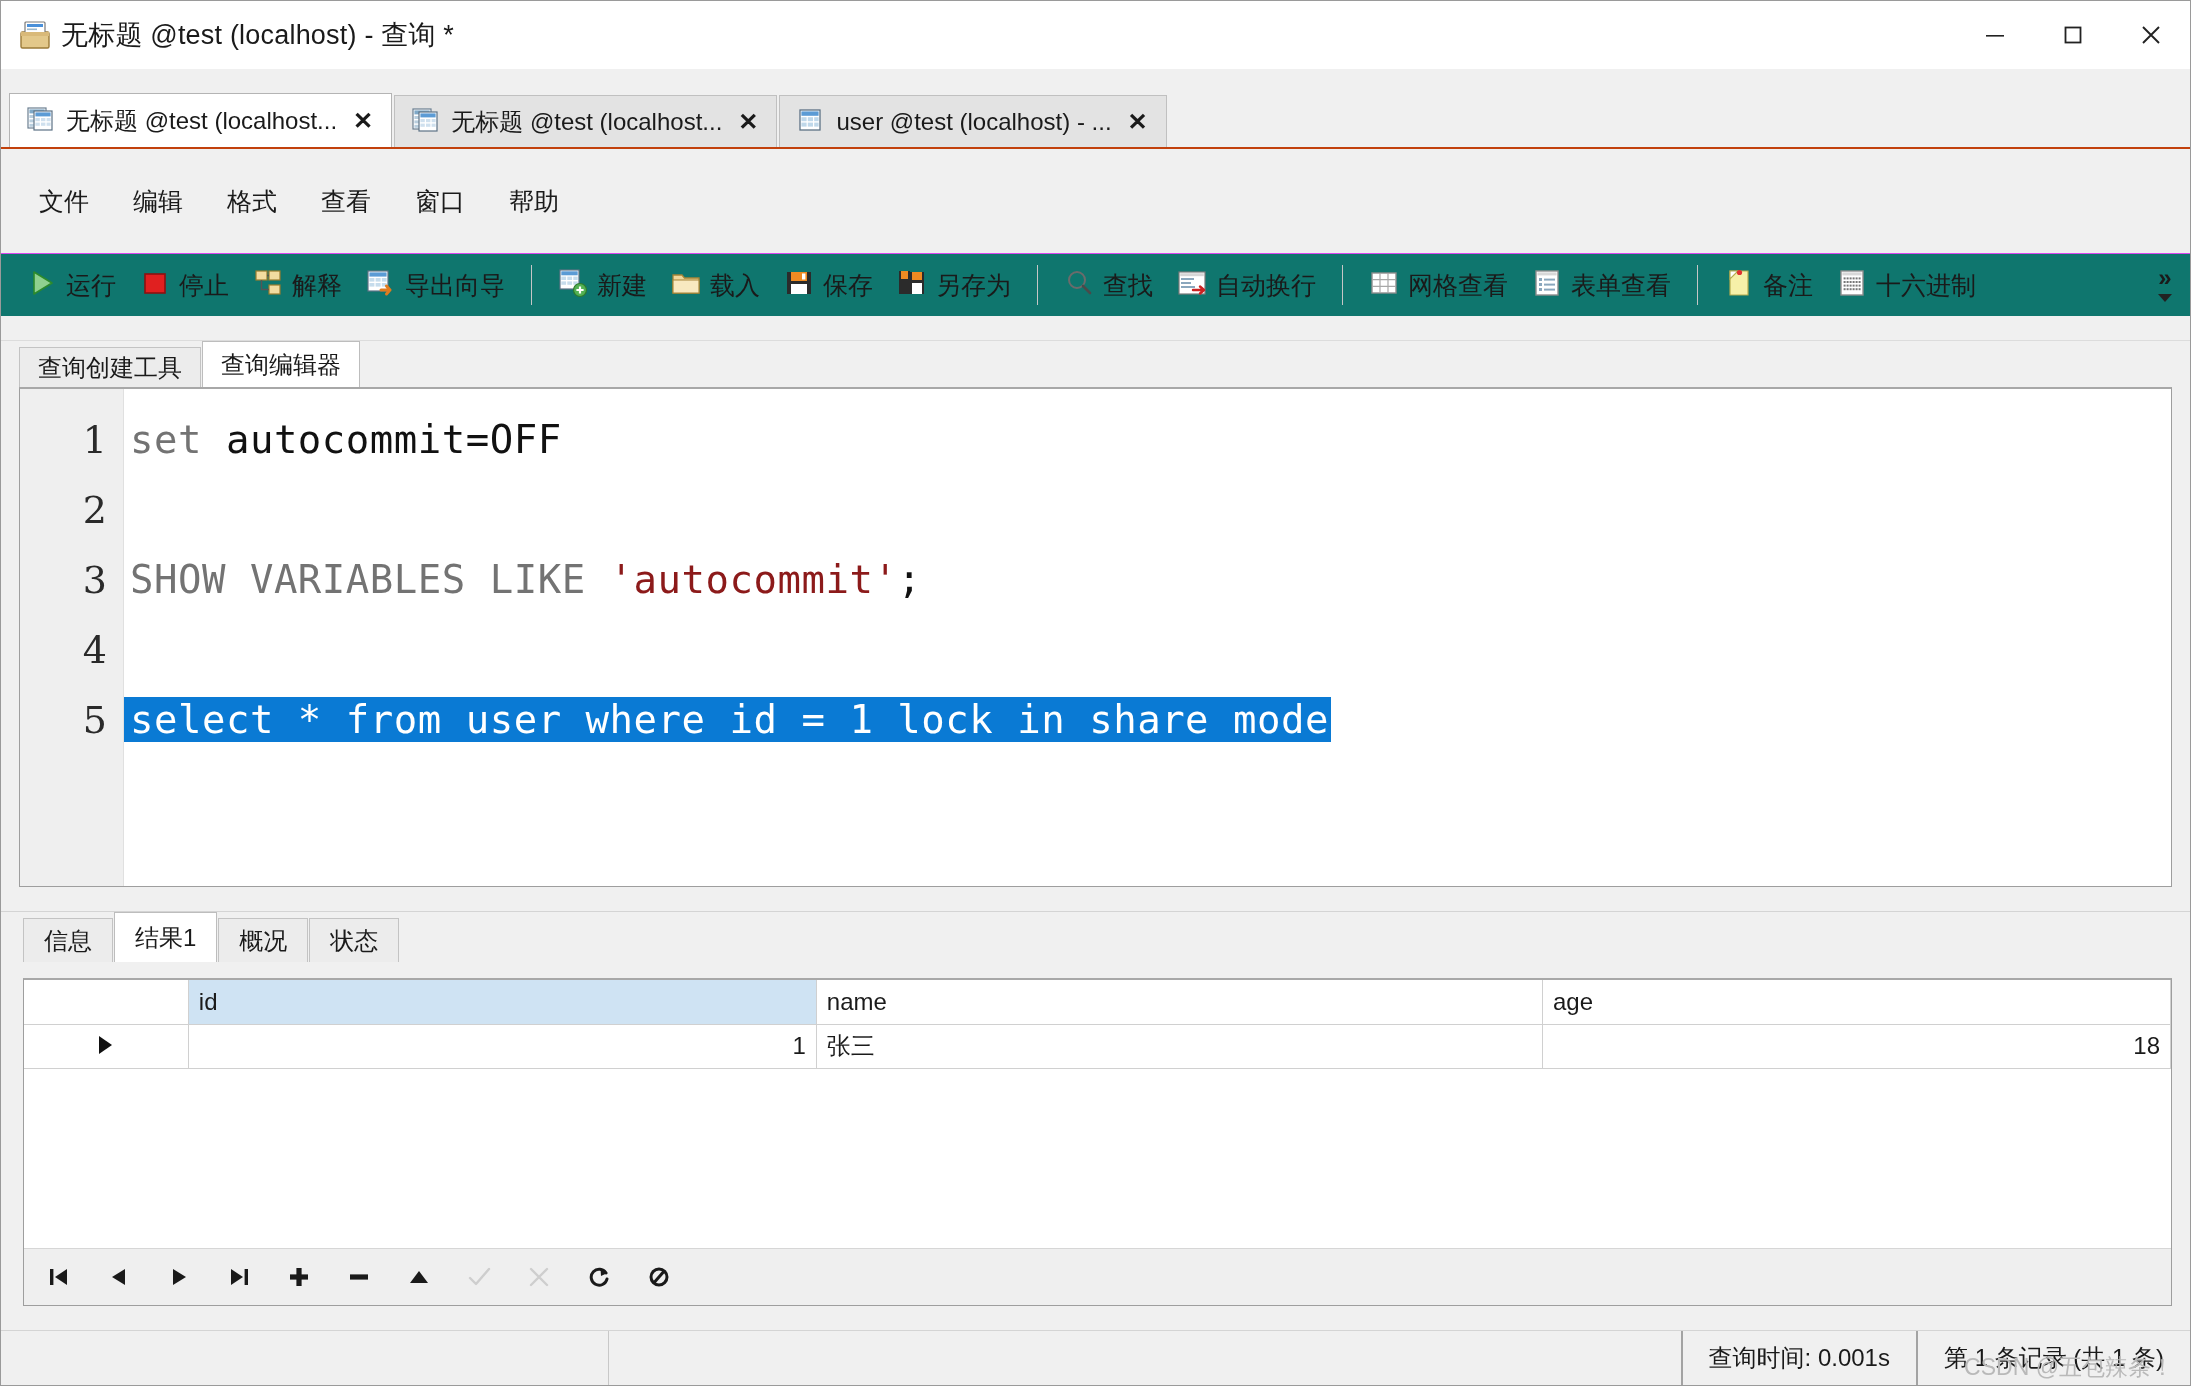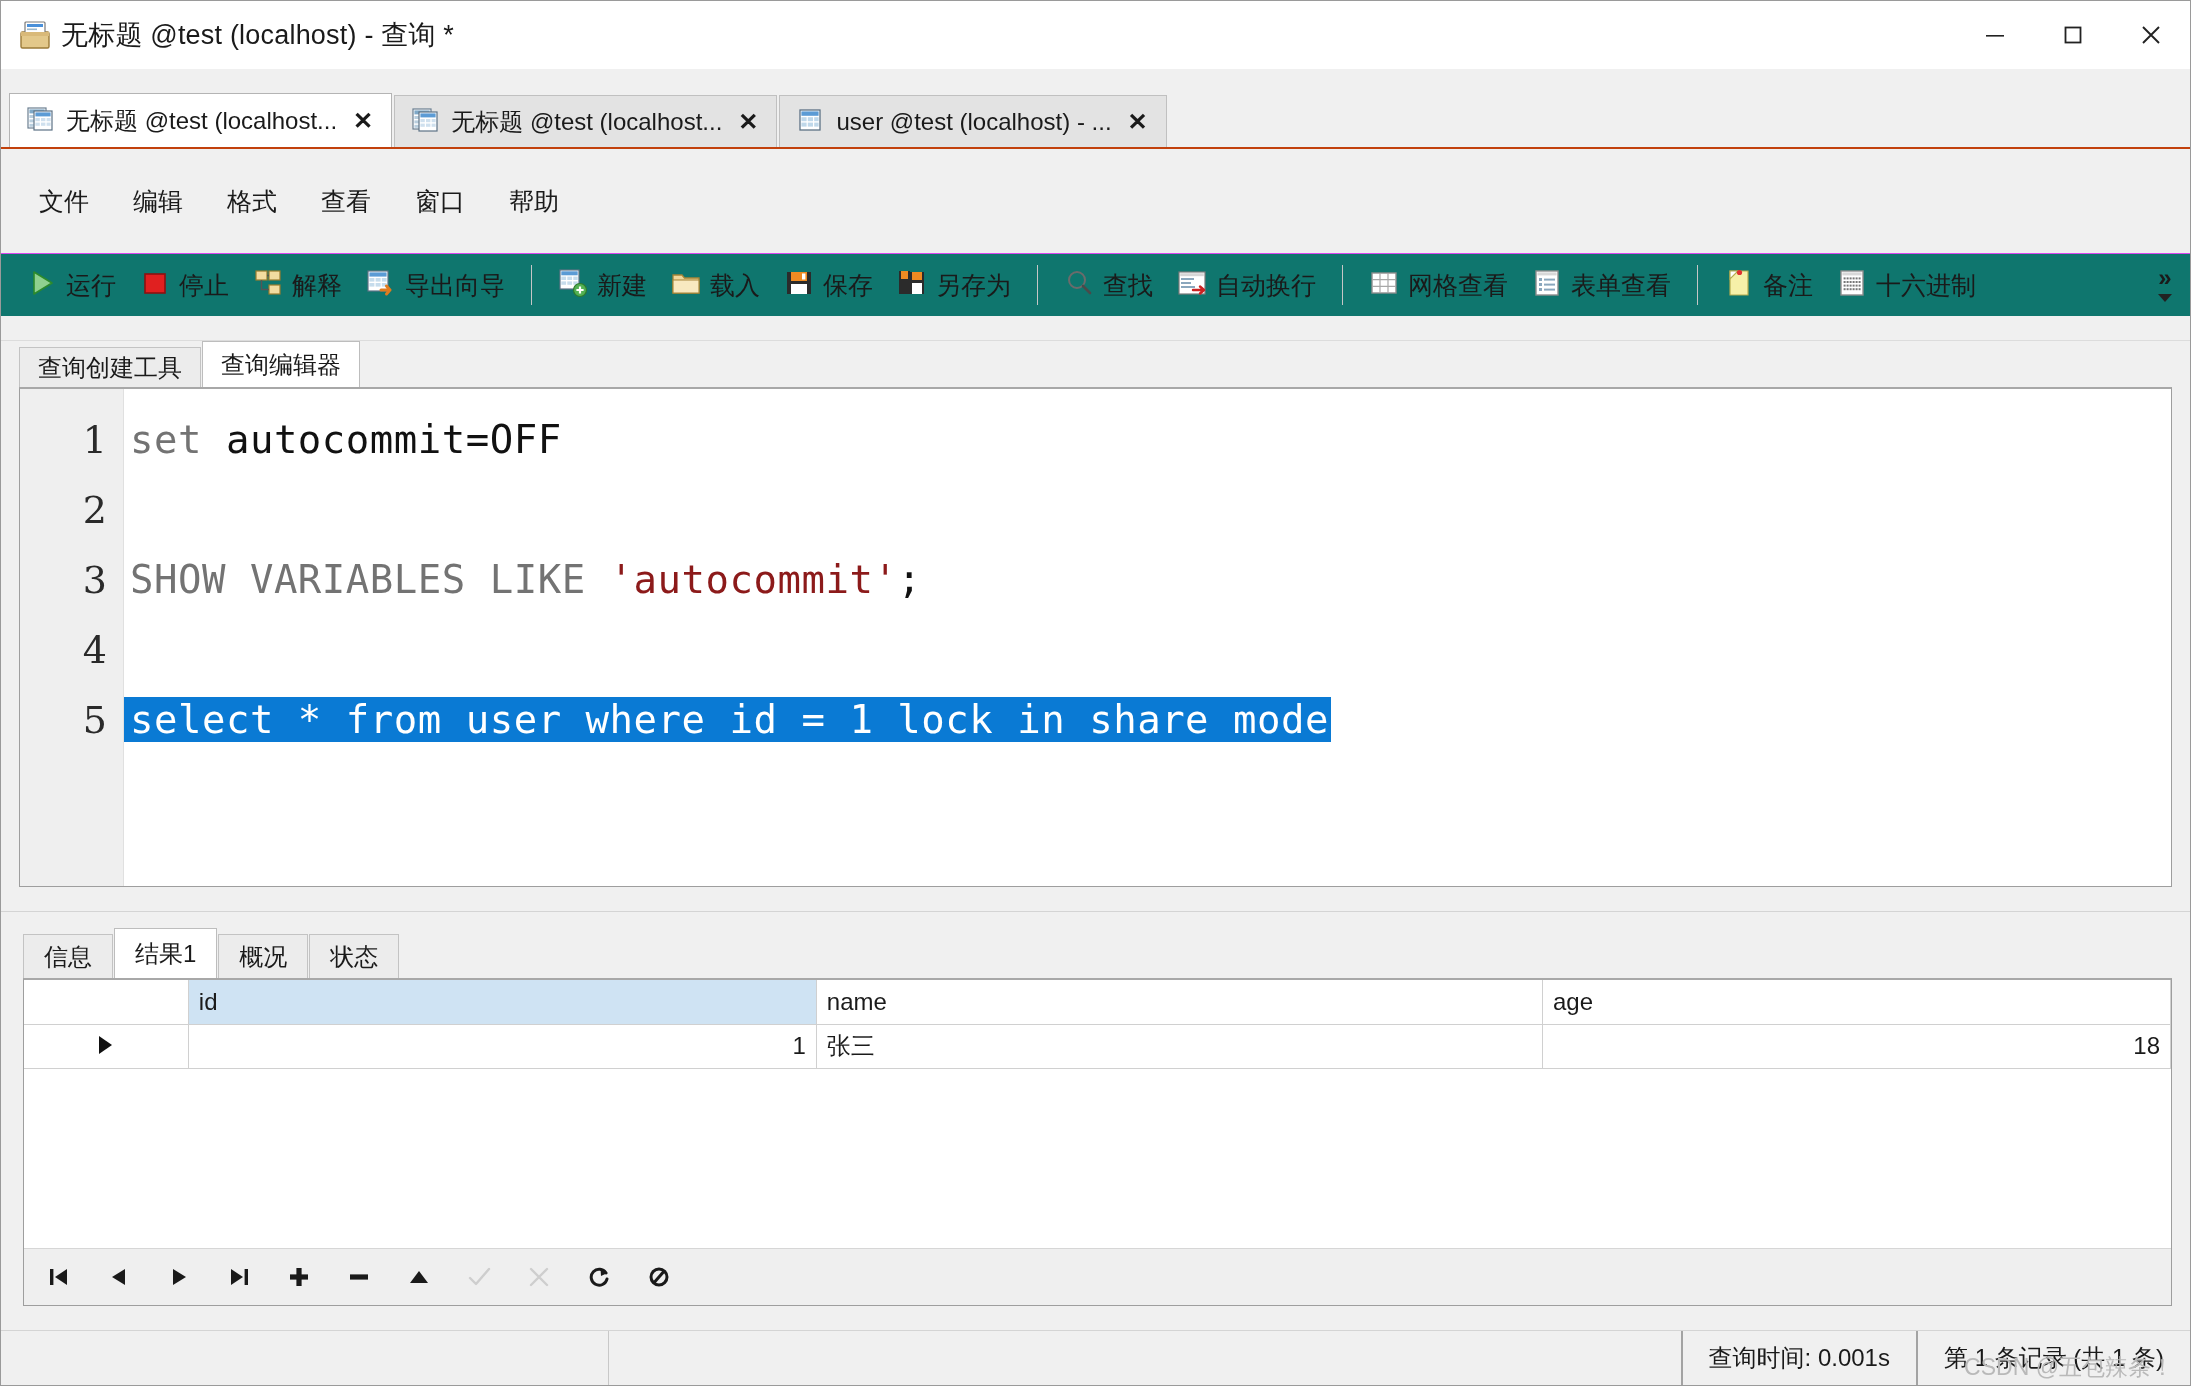--- a/index.html
+++ b/index.html
@@ -292,21 +292,20 @@
     background: #f0f0f0;
     border-top: 1px solid #d4d4d4;
     min-height: 0;
   }
   .result-tabs {
     display: flex;
     align-items: flex-end;
     height: 50px;
     padding-left: 22px;
     flex: 0 0 auto;
-    margin-top: 16px;
   }
   .result-tab {
     height: 44px;
     padding: 0 20px;
     display: flex;
     align-items: center;
     font-size: 24px;
     color: #1a1a1a;
     background: #ececec;
     border: 1px solid #c3c3c3;
@@ -315,21 +314,21 @@
     margin-right: 1px;
   }
   .result-tab.active {
     background: #ffffff;
     height: 50px;
     border-color: #bdbdbd;
     position: relative;
     z-index: 2;
   }
   .grid-box {
-    margin: 0 18px 0 22px;
+    margin: 16px 18px 0 22px;
     flex: 1 1 auto;
     background: #ffffff;
     border: 1px solid #9e9e9e;
     border-top: 2px solid #a8a8a8;
     box-sizing: border-box;
     display: flex;
     flex-direction: column;
     min-height: 0;
     overflow: hidden;
   }

